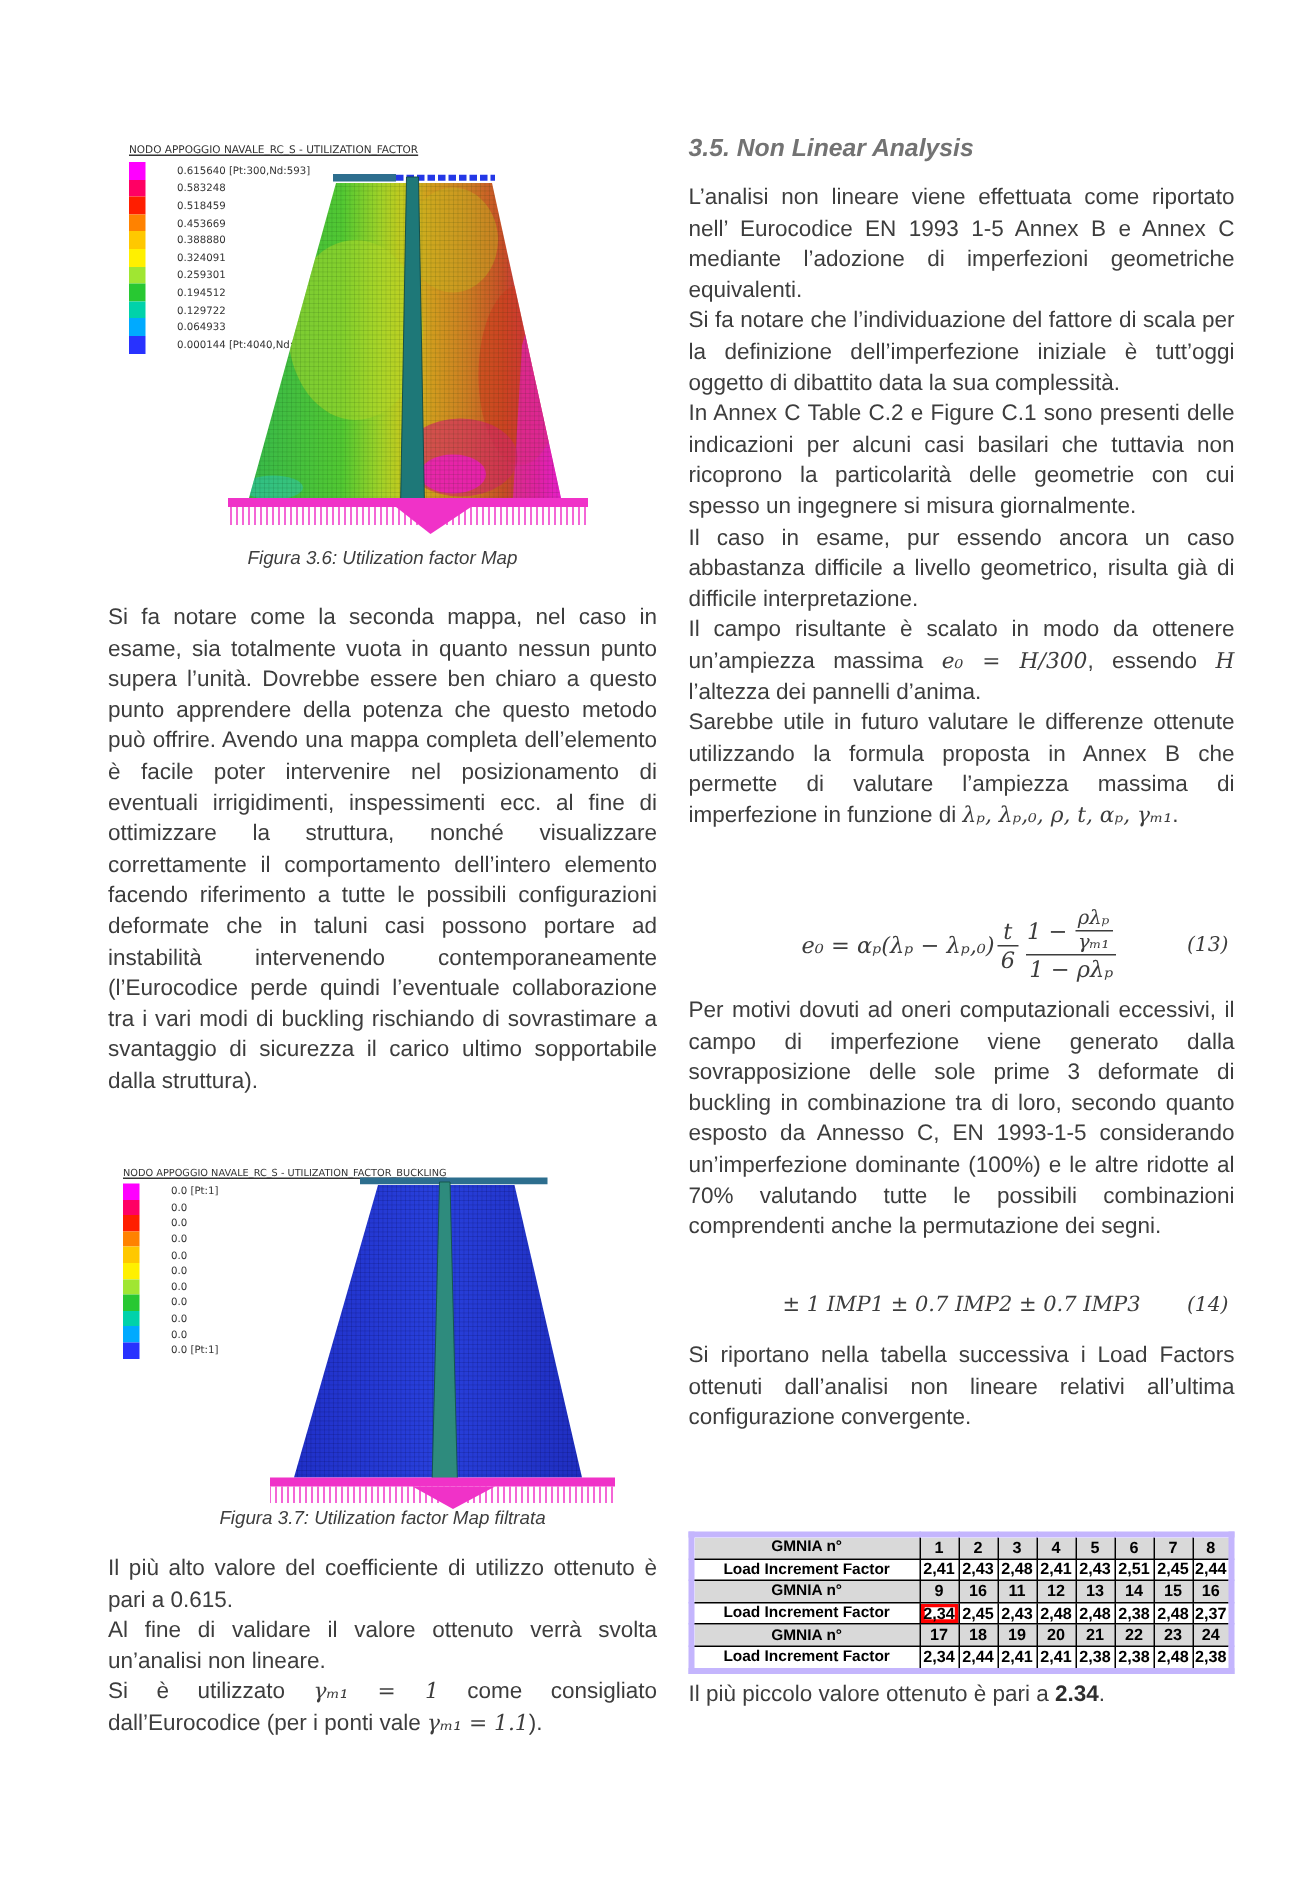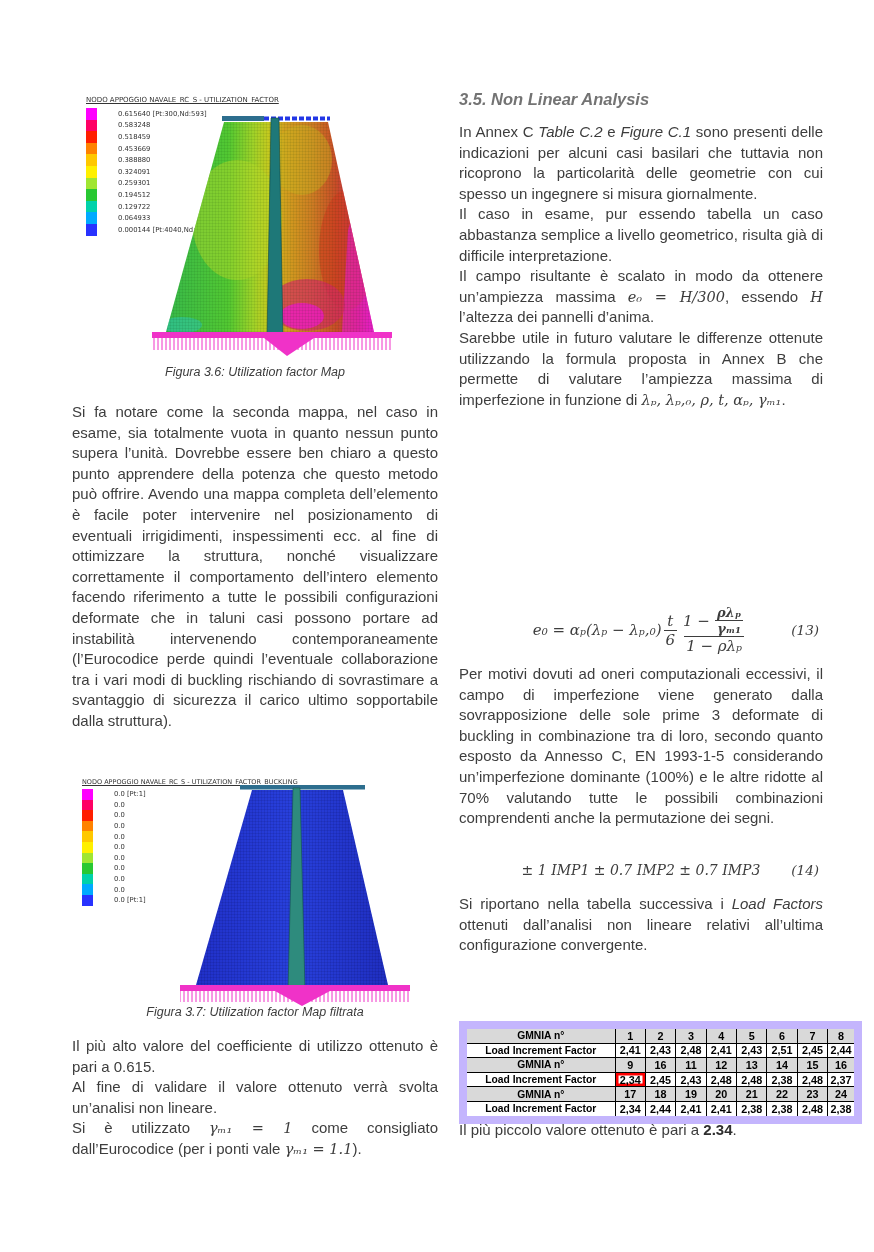--- a/index.html
+++ b/index.html
@@ -4,21 +4,21 @@
 <style>
   html,body{margin:0;padding:0;background:#ffffff;}
   .page{position:relative;width:874px;height:1252px;background:#ffffff;overflow:hidden;
         font-family:"Liberation Sans",sans-serif;color:#3d3d3d;}
   .col{position:absolute;top:0;height:100%;}
   .col-left{left:72px;width:366px;}
   .col-right{left:459px;width:364px;}
   .abs{position:absolute;}
   .textblock{position:absolute;left:0;width:100%;}
   .para{font-size:15px;line-height:20.6px;text-align:justify;margin:0;}
-  .it{font-style:italic;}
+  .it{}
   .bd{font-weight:bold;color:#2e2e2e;}
   .mt{font-family:"DejaVu Serif",serif;font-style:italic;font-size:14.5px;}
   .heading{font-size:16.5px;font-weight:bold;font-style:italic;}
   
   .figure{position:absolute;left:0;width:100%;}
   .fig-title{position:absolute;font-size:7px;color:#333;white-space:nowrap;
              text-decoration:underline;font-family:"DejaVu Sans",sans-serif;}
   .fig-legend{position:absolute;}
   .legend-row{display:flex;align-items:center;height:11.6px;}
   .legend-row.small{height:10.6px;}
@@ -30,24 +30,24 @@
   
   .equation{position:absolute;left:0;width:100%;display:flex;align-items:center;
             justify-content:center;font-family:"DejaVu Serif",serif;font-style:italic;
             color:#3d3d3d;font-size:15px;}
   .eq-label{position:absolute;right:4px;font-size:13.5px;}
   .frac{display:inline-flex;flex-direction:column;align-items:center;margin:0 2px;
         vertical-align:middle;}
   .frac .den{border-top:1.2px solid #3d3d3d;padding:0 2px;}
   .frac .num{padding:0 2px;}
   .numrow{display:flex;align-items:center;gap:3px;}
-  .frac.inner{font-size:13px;font-weight:bold;}
+  .frac.inner{font-size:13px;}
   
-  .gtable{border-collapse:collapse;width:403px;table-layout:fixed;
-          font-family:"Liberation Sans",sans-serif;color:#000;border:8px solid #c4b5fd;padding-left:21px;}
+  .gtable{border-collapse:collapse;width:364px;table-layout:fixed;
+          font-family:"Liberation Sans",sans-serif;color:#000;border:4px solid #c4b5fd;padding-left:21px;}
   .gtable td{border:1px solid #000;text-align:center;height:13.6px;padding:0;
              font-size:10.8px;font-weight:bold;white-space:nowrap;overflow:hidden;}
   .gtable td.rowlabel{font-size:10.3px;}
   .gtable tr.shaded{background:#d9d9d9;}
   .gtable td.hl{box-shadow:inset 0 0 0 2.5px #ff0000;}
 </style>
 </head>
 <body>
 
 <div class="page">
@@ -237,22 +237,24 @@
         <div class="para"><span>Al fine di validare il valore ottenuto verrà svolta un’analisi non lineare.</span></div>
         <div class="para"><span>Si è utilizzato </span><span class="mt">γₘ₁ = 1</span><span> come consigliato dall’Eurocodice (per i ponti vale </span><span class="mt">γₘ₁ = 1.1</span><span>).</span></div>
       </div>
   </div>
 
   <div class="col col-right">
 
     <div class="textblock heading" style="top:90px;color:#737373;">3.5. Non Linear Analysis</div>
 
     <div class="textblock" style="top:122px;">
+        <div class="para"><span>L’analisi non lineare viene effettuata come riportato nell’ Eurocodice EN 1993 1-5 Annex B e Annex C mediante l’adozione di imperfezioni geometriche equivalenti.</span></div>
+        <div class="para"><span>Si fa notare che l’individuazione del fattore di scala per la definizione dell’imperfezione iniziale è tutt’oggi oggetto di dibattito data la sua complessità.</span></div>
         <div class="para"><span>In Annex C </span><span class="it">Table C.2</span><span> e </span><span class="it">Figure C.1</span><span> sono presenti delle indicazioni per alcuni casi basilari che tuttavia non ricoprono la particolarità delle geometrie con cui spesso un ingegnere si misura giornalmente.</span></div>
-        <div class="para"><span>Il caso in esame, pur essendo tabella un caso abbastanza semplice a livello geometrico, risulta già di difficile interpretazione.</span></div>
+        <div class="para"><span>Il caso in esame, pur essendo ancora un caso abbastanza difficile a livello geometrico, risulta già di difficile interpretazione.</span></div>
         <div class="para"><span>Il campo risultante è scalato in modo da ottenere un’ampiezza massima </span><span class="mt">e₀ = H/300</span><span>, essendo </span><span class="mt">H</span><span> l’altezza dei pannelli d’anima.</span></div>
         <div class="para"><span>Sarebbe utile in futuro valutare le differenze ottenute utilizzando la formula proposta in Annex B che permette di valutare l’ampiezza massima di imperfezione in funzione di </span><span class="mt">λₚ, λₚ,₀, ρ, t, αₚ, γₘ₁</span><span>.</span></div>
       </div>
 
     <div class="equation" style="top:598px;height:64px;">
       <span>e₀ = αₚ(λₚ − λₚ,₀)</span>
       <span class="frac">
         <span class="num">t</span>
         <span class="den">6</span>
       </span>

